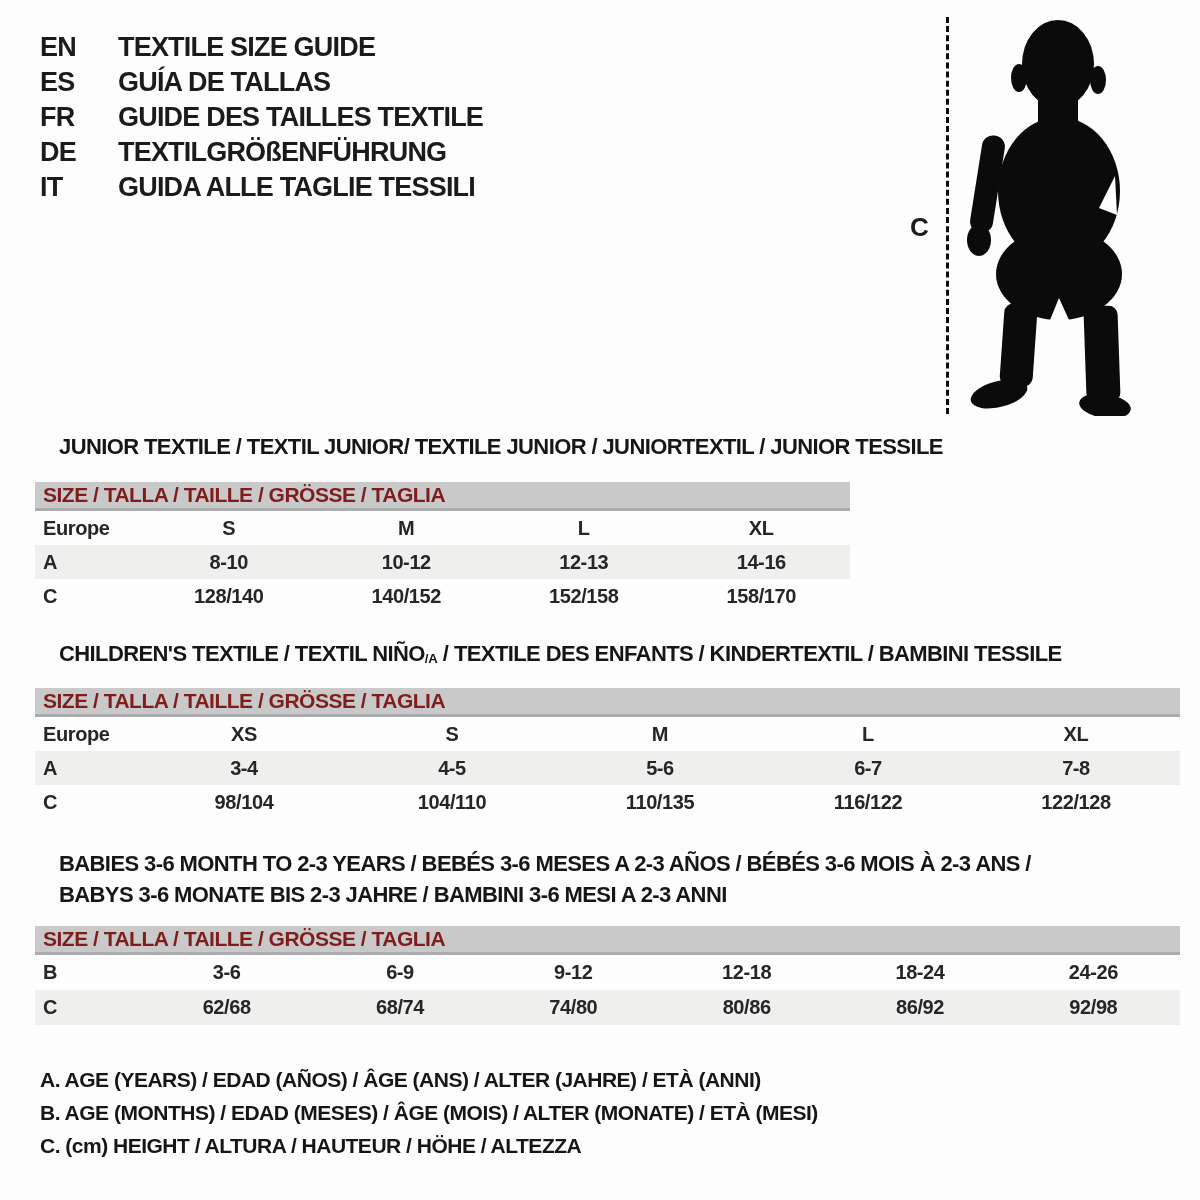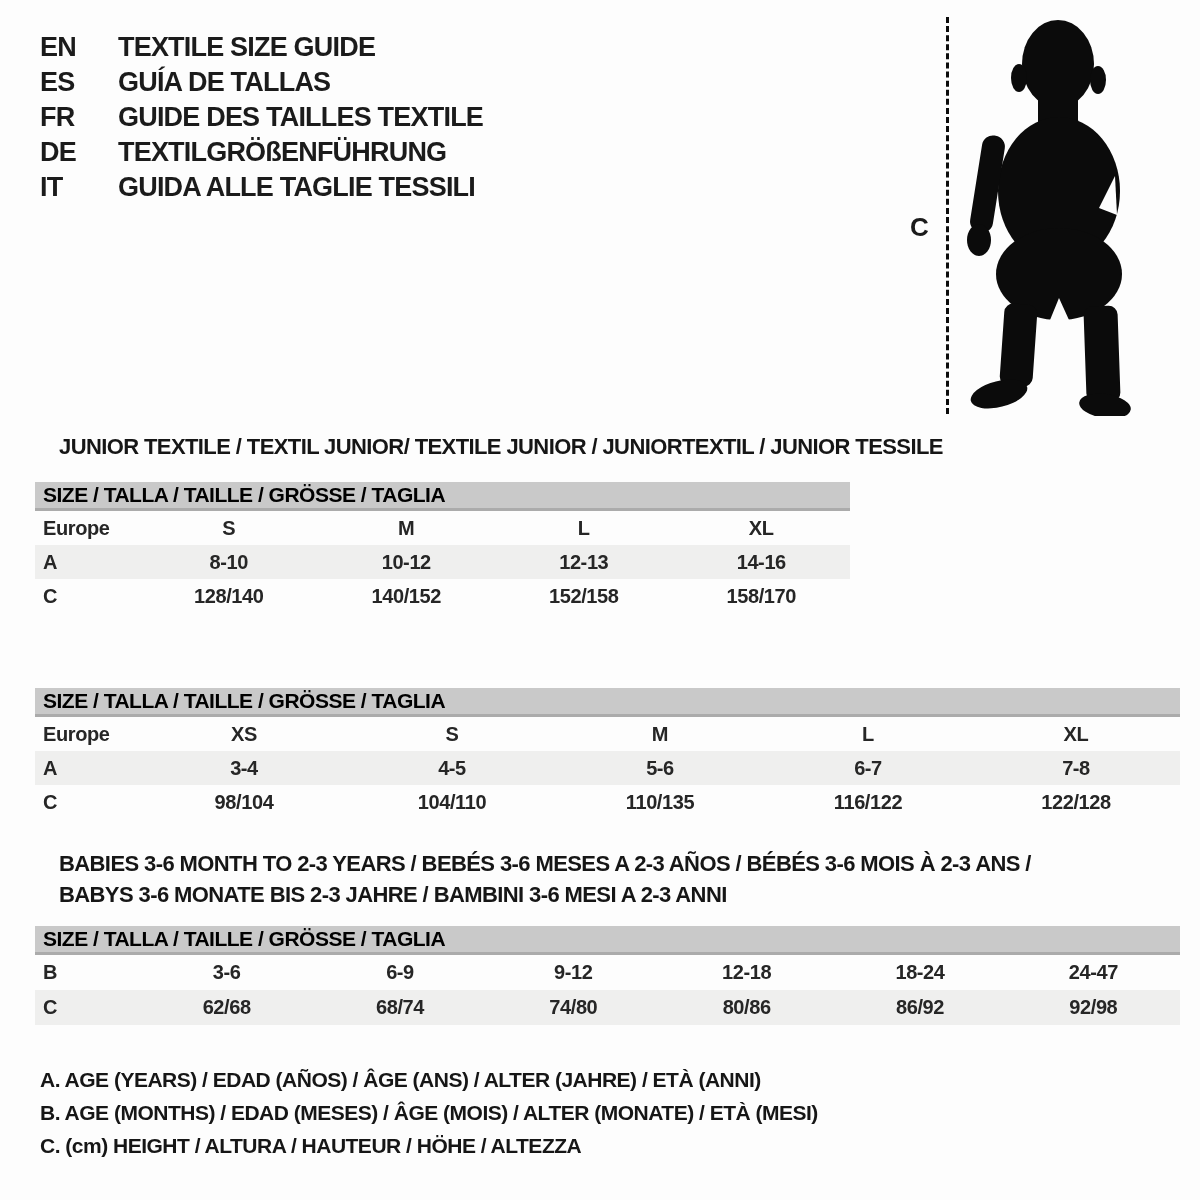--- a/index.html
+++ b/index.html
@@ -25,21 +25,21 @@
 
   
   .sec-title { position:absolute; left:40px; font-size:22px; letter-spacing:-0.6px;
                white-space:nowrap; color:#161616;margin-left:19px; }
   .sub-sz { font-size:0.6em; position:relative; top:2px; letter-spacing:-0.3px; }
 
   
   .size-table { position:absolute; }
   .band { background:#c9c9c9; border-bottom:3px solid #ababab; height:26px;
           display:flex; align-items:center; padding-left:8px;
-          font-size:21px; letter-spacing:-0.5px; color:#000000; }
+          font-size:21px; letter-spacing:-0.5px; color:#7f1d1d; }
   .trow { display:grid; align-items:center; font-size:20px; letter-spacing:-0.4px;
           color:#262626; }
   .trow.alt { background:#efefee; }
   .cols4 { grid-template-columns:105px repeat(4,1fr); }
   .cols5 { grid-template-columns:105px repeat(5,1fr); }
   .cols6 { grid-template-columns:105px repeat(6,1fr); }
   .trow .lbl { padding-left:8px; text-align:left; }
   .trow .val { text-align:center; }
   .h34 .trow { height:34px; }
   .h35 .trow { height:35px; }
@@ -118,20 +118,23 @@
     </div>
     <div class="trow cols4">
       <span class="lbl">C</span>
       <span class="val">128/140</span>
       <span class="val">140/152</span>
       <span class="val">152/158</span>
       <span class="val">158/170</span>
     </div>
   </div>
 
+  <div class="sec-title" style="top:641px">
+    <span>CHILDREN'S TEXTILE / TEXTIL NIÑO</span><span class="sub-sz">/A</span><span> / TEXTILE DES ENFANTS / KINDERTEXTIL / BAMBINI TESSILE</span>
+  </div>
   <div class="size-table h34" style="left:35px; top:688px; width:1145px">
     <div class="band">SIZE / TALLA / TAILLE / GRÖSSE / TAGLIA</div>
     <div class="trow cols5">
       <span class="lbl">Europe</span>
       <span class="val">XS</span>
       <span class="val">S</span>
       <span class="val">M</span>
       <span class="val">L</span>
       <span class="val">XL</span>
     </div>
@@ -157,21 +160,21 @@
   <div class="sec-title" style="top:882px">BABYS 3-6 MONATE BIS 2-3 JAHRE / BAMBINI 3-6 MESI A 2-3 ANNI</div>
   <div class="size-table h35" style="left:35px; top:926px; width:1145px">
     <div class="band">SIZE / TALLA / TAILLE / GRÖSSE / TAGLIA</div>
     <div class="trow cols6">
       <span class="lbl">B</span>
       <span class="val">3-6</span>
       <span class="val">6-9</span>
       <span class="val">9-12</span>
       <span class="val">12-18</span>
       <span class="val">18-24</span>
-      <span class="val">24-47</span>
+      <span class="val">24-26</span>
     </div>
     <div class="trow cols6 alt">
       <span class="lbl">C</span>
       <span class="val">62/68</span>
       <span class="val">68/74</span>
       <span class="val">74/80</span>
       <span class="val">80/86</span>
       <span class="val">86/92</span>
       <span class="val">92/98</span>
     </div>

